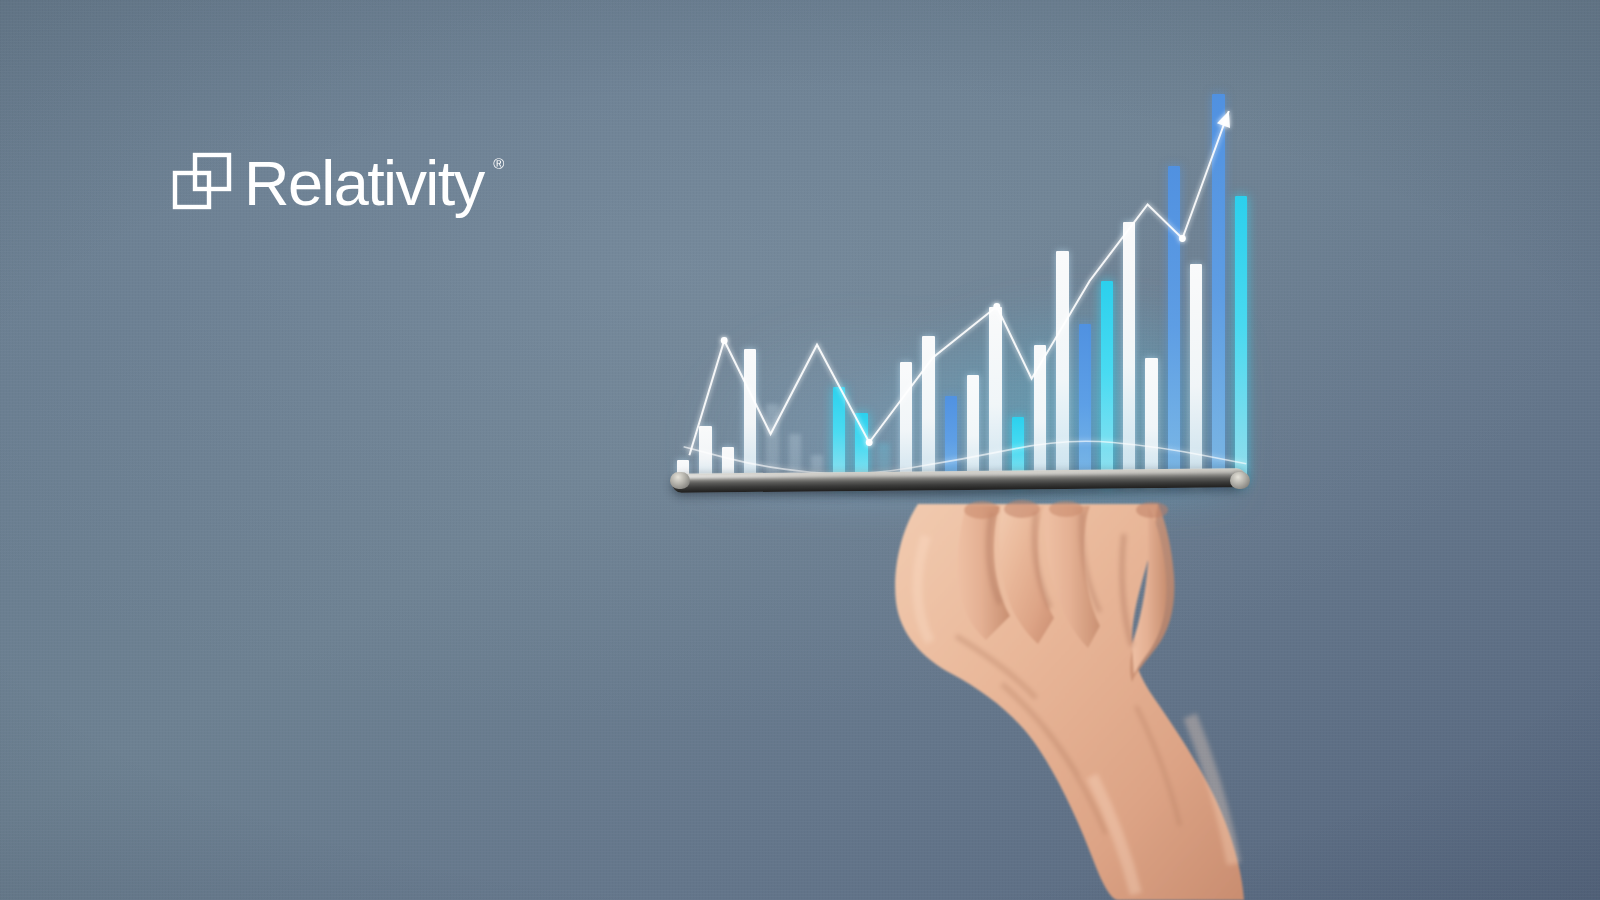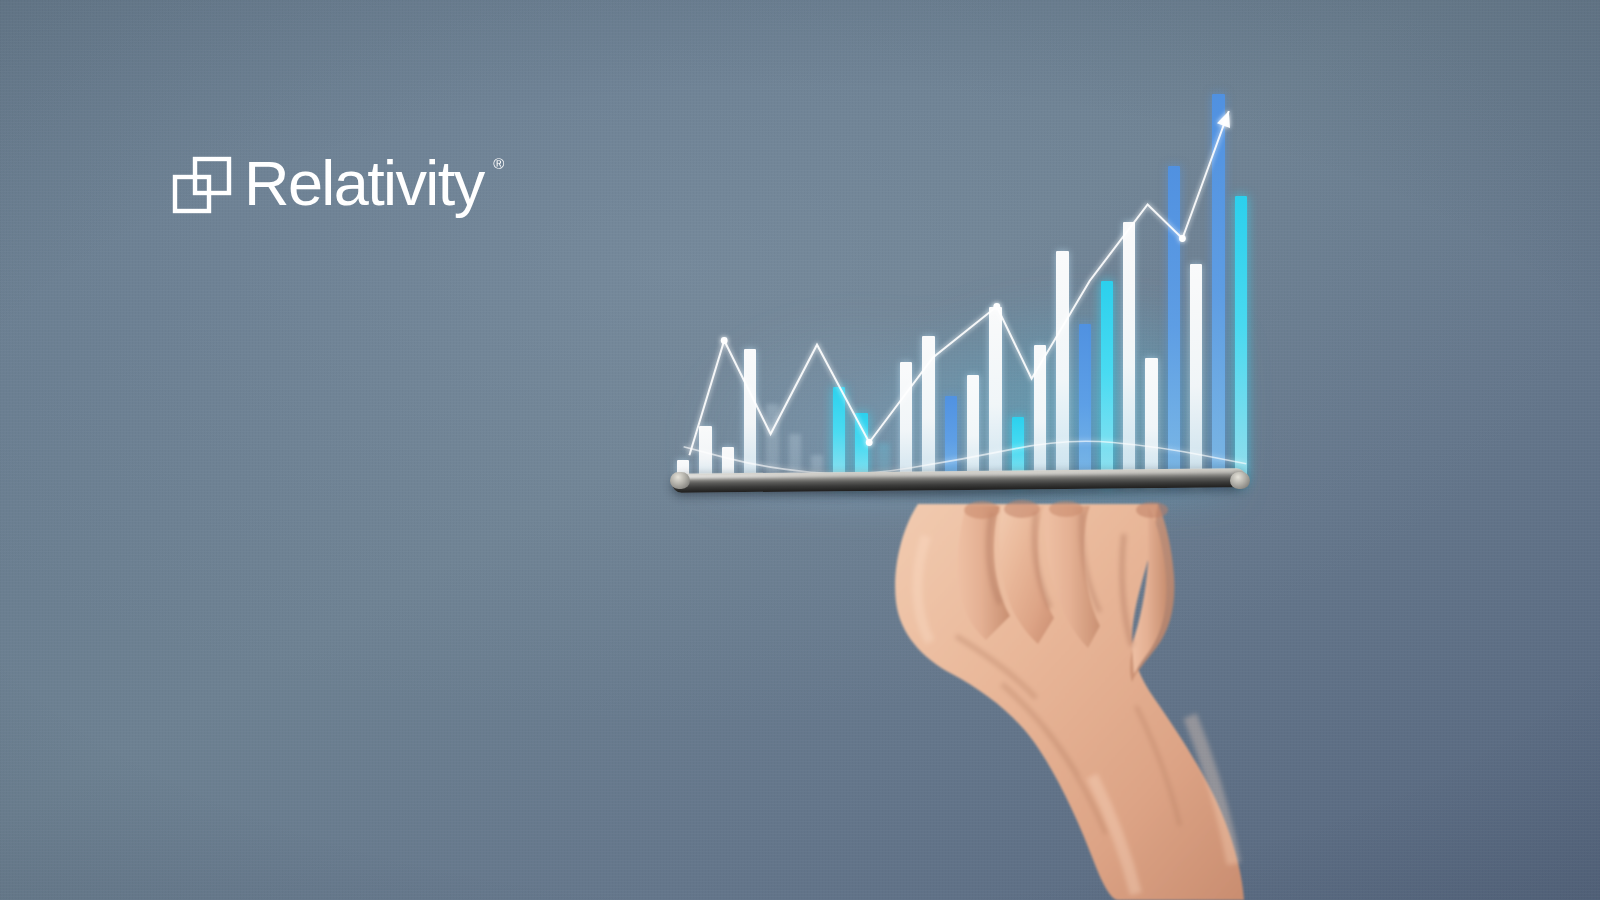--- a/index.html
+++ b/index.html
@@ -36,21 +36,21 @@
       repeating-linear-gradient(0deg, rgba(255,255,255,.35) 0 1px, rgba(0,0,0,0) 1px 3px),
       repeating-linear-gradient(90deg, rgba(0,0,0,.30) 0 1px, rgba(0,0,0,0) 1px 3px);
   }
 
   
   .logo {
     position: absolute;
     left: 172px;
     top: 152px;
     display: flex;
-    align-items: center;
+    align-items: flex-start;
     gap: 12px;
   }
   .logo-mark { width: 60px; height: 58px; display: block; flex: none; }
   .logo-word {
     position: relative;
     color: #ffffff;
     font-size: 63px;
     line-height: 1;
     letter-spacing: -1.6px;
     font-weight: 400;

